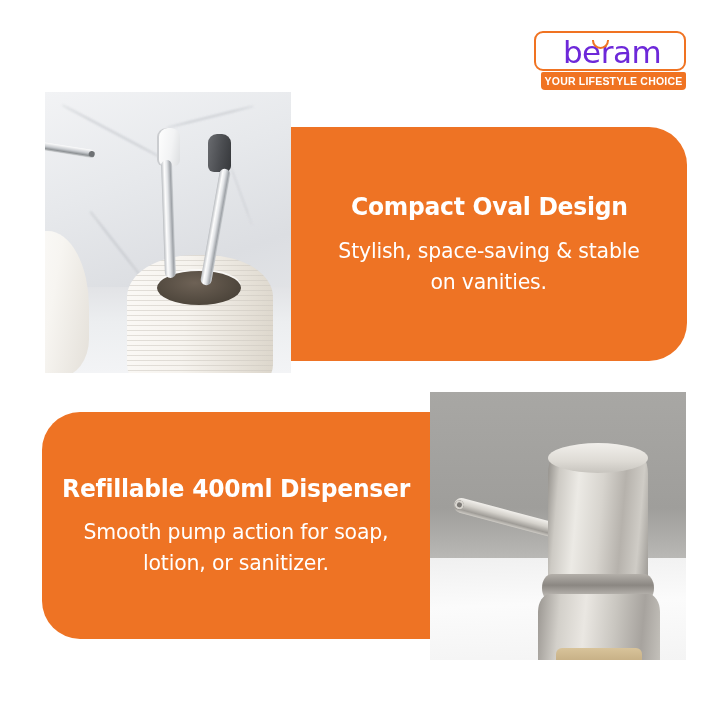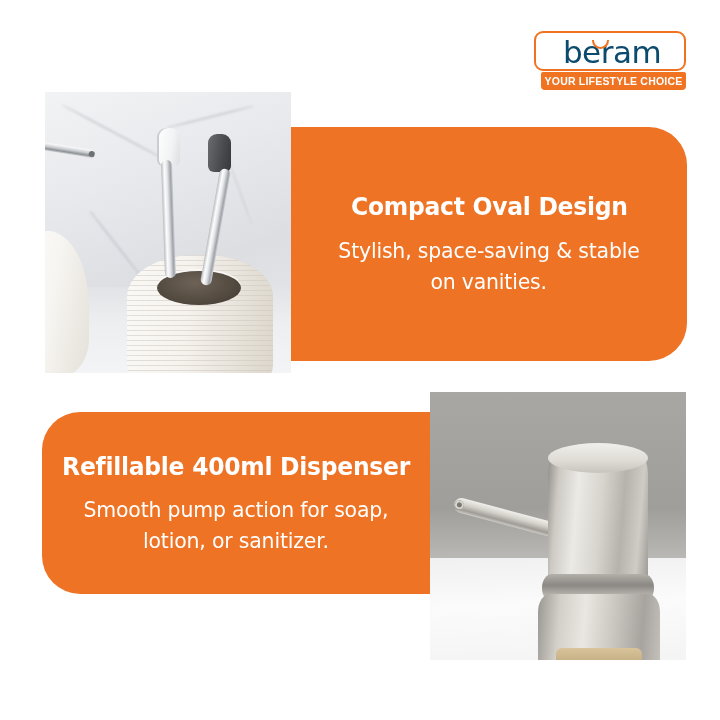--- a/index.html
+++ b/index.html
@@ -44,21 +44,21 @@
     left: 0;
     top: -1px;
     width: 152px;
     height: 42px;
     line-height: 40px;
     text-align: center;
     font-family: "DejaVu Sans", sans-serif;
     font-size: 31px;
     font-weight: 400;
     letter-spacing: -0.5px;
-    color: #0c4a6e;
+    color: #6d28d9;
   }
   .logo-breve {
     position: absolute;
     left: 56px;
     top: 7px;
     width: 13px;
     height: 7px;
     border: 2px solid #f07322;
     border-top: none;
     border-radius: 0 0 9px 9px;
@@ -128,21 +128,21 @@
     border-radius: 0 38px 38px 0;
     padding: 0 18px;
   }
   #panel-one .panel-title { margin-bottom: 14px; }
 
   
   #panel-two {
     left: 42px;
     top: 412px;
     width: 388px;
-    height: 182px;
+    height: 227px;
     border-radius: 38px 0 0 38px;
     padding: 4px 16px;
   }
   #panel-two .panel-title { margin-bottom: 13px; }
 
   
   .photo {
     position: absolute;
     overflow: hidden;
   }

